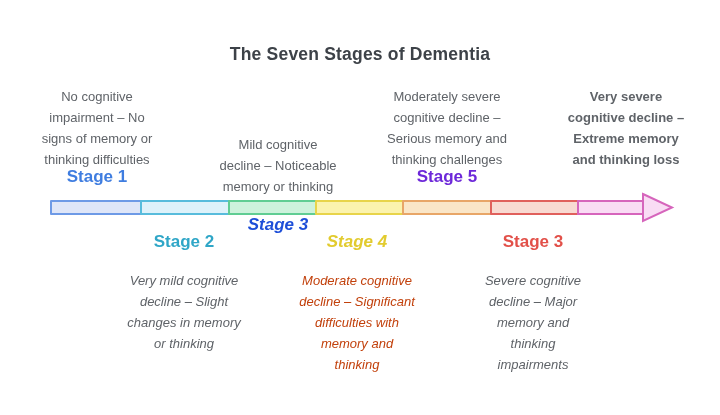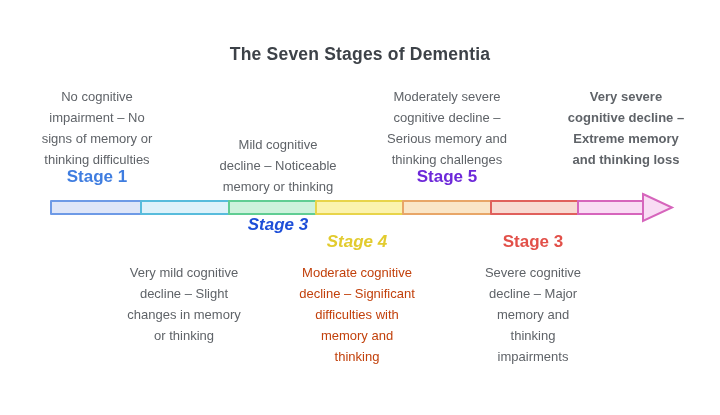--- a/index.html
+++ b/index.html
@@ -38,21 +38,21 @@
     position: absolute;
     width: 100%;
     font-size: 17px;
     font-weight: bold;
   }
   
   .col-top .stage-desc  { top: 0; }
   .col-top .stage-label { top: 81px; }
   
   .col-bottom .stage-label { top: 0; }
-  .col-bottom .stage-desc  { top: 30px; }
+  .col-bottom .stage-desc  { top: 38px; font-style: italic; }
 
   .arrow-segment {
     position: absolute;
     top: 200px;
     height: 15px;
     border: 2px solid;
     border-radius: 1px;
   }
   .arrow-segment.last {
     border-right: none;
@@ -109,20 +109,21 @@
   <div class="arrow-segment" style="left: 315px; width: 89px; background-color: rgb(251, 243, 174); border-color: rgb(232, 212, 74);"></div>
   <div class="arrow-segment" style="left: 402px; width: 90px; background-color: rgb(250, 230, 200); border-color: rgb(232, 166, 104);"></div>
   <div class="arrow-segment" style="left: 490px; width: 89px; background-color: rgb(248, 218, 210); border-color: rgb(224, 96, 92);"></div>
   <div class="arrow-segment last" style="left: 577px; width: 66px; background-color: rgb(249, 220, 244); border-color: rgb(214, 101, 188);"></div>
 
   <svg class="arrow-head" width="36" height="31" viewBox="0 0 36 31">
     <polygon points="2,2 31,15.5 2,29" stroke-width="2" stroke-linejoin="miter" style="fill: rgb(249, 220, 244); stroke: rgb(214, 101, 188);"></polygon>
   </svg>
 
   <div class="stage-col col-bottom" style="left:96px; top:232px; height:130px;">
+    <div class="stage-label" style="color: rgb(47, 166, 199);">Stage 2</div>
     <div class="stage-desc" style="color: rgb(95, 99, 104);">Very mild cognitive
 decline – Slight
 changes in memory
 or thinking</div>
   </div>
 
   <div class="stage-col col-bottom" style="left:269px; top:232px; height:130px;">
     <div class="stage-label" style="color: rgb(226, 203, 46); font-style: italic;">Stage 4</div>
     <div class="stage-desc" style="color: #c2410c; text-align: center;">Moderate cognitive
 decline – Significant

